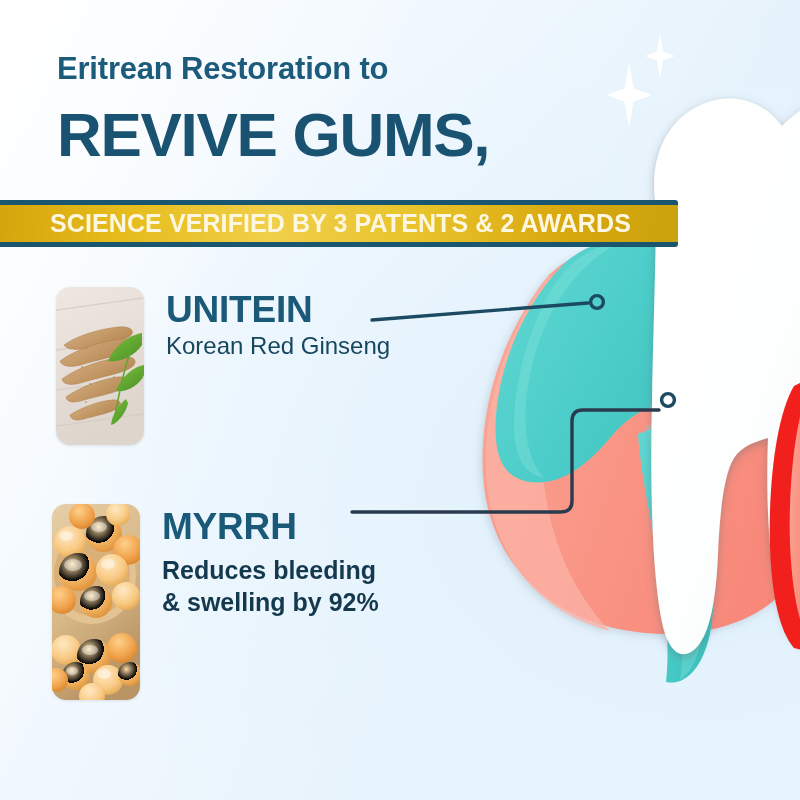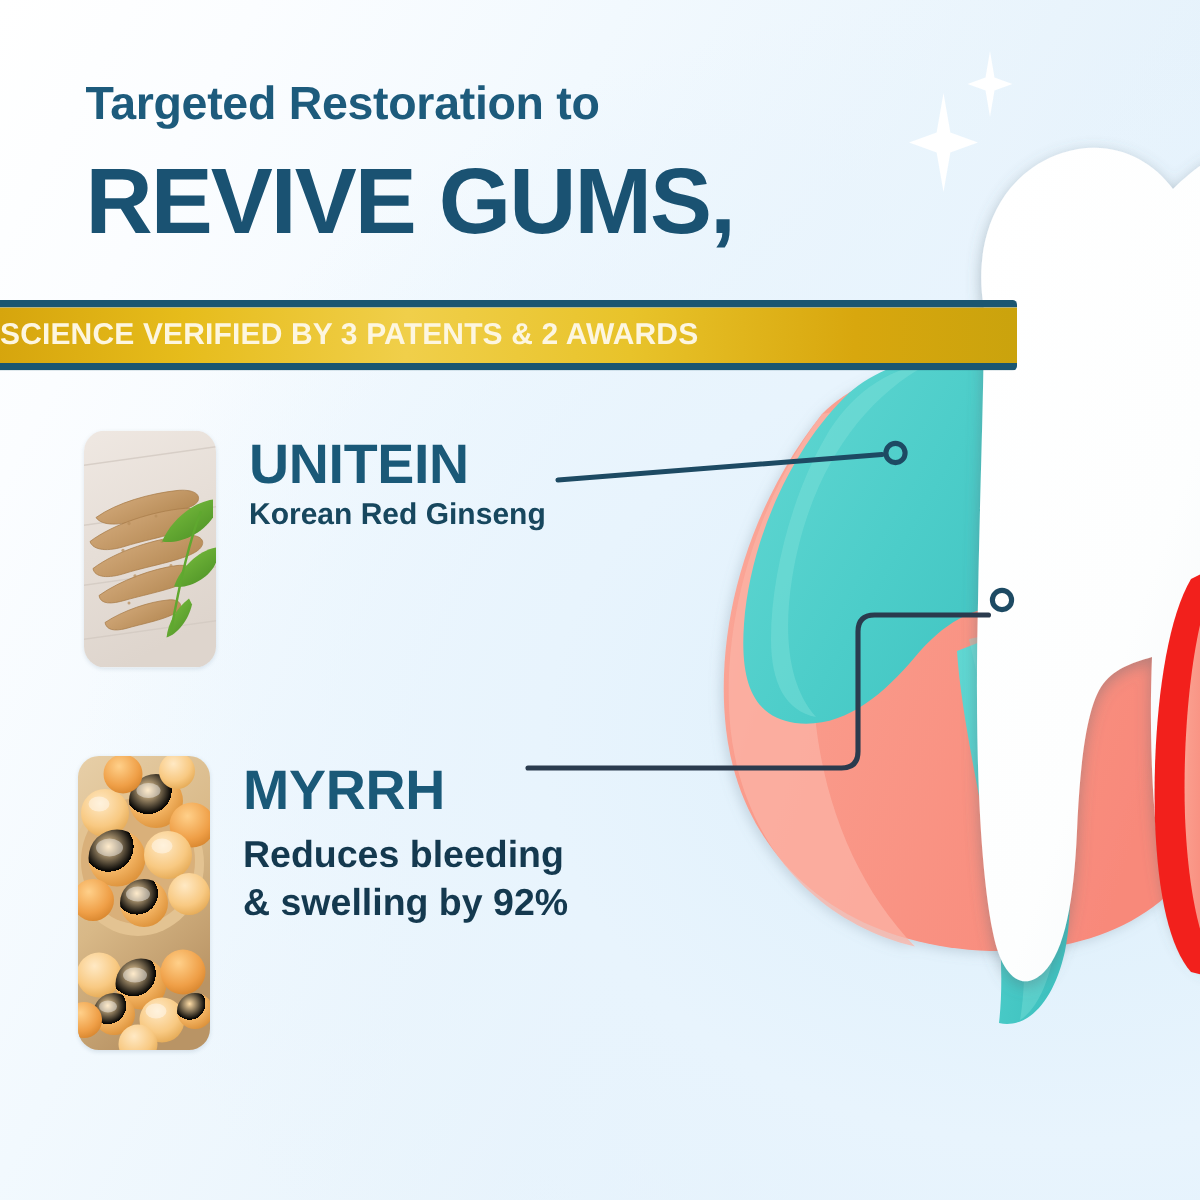--- a/index.html
+++ b/index.html
@@ -88,21 +88,22 @@
     background: linear-gradient(92deg, #d6a50d 0%, #e6bc1b 18%, #f0cf4a 40%, #e8c32a 62%, #d8a70e 84%, #caa30d 100%);
     border-top: 5px solid #1b5671;
     border-bottom: 5px solid #1b5671;
     box-sizing: border-box;
     display: flex;
     align-items: center;
     border-top-right-radius: 3px;
     border-bottom-right-radius: 3px;
   }
   #banner .banner-text {
-    font-size: 20px;
+    padding-left: 50px;
+    font-size: 25px;
     font-weight: 800;
     letter-spacing: 0.1px;
     color: #fdf6e0;
     white-space: nowrap;
   }
 
   
   .ingredient {
     position: absolute;
     display: flex;
@@ -135,22 +136,22 @@
   .ing-claim {
     margin-top: 9px;
     font-size: 25px;
     font-weight: 800;
     color: #14394f;
     line-height: 1.28;
     white-space: nowrap;
   }
   .ing-source {
     margin-top: 3px;
-    font-size: 20px;
-    font-weight: 700;
+    font-size: 24px;
+    font-weight: 400;
     color: #17475e;
     line-height: 1.28;
     white-space: nowrap;
   }
 
   
   #leaders {
     position: absolute;
     left: 0; top: 0;
     width: 800px; height: 800px;
@@ -261,21 +262,21 @@
                  C 302 512, 310 546, 324 562
                  L 340 566 L 340 292 Z"></path>
         <path fill="url(#gSalmon)" d="M 340 300
                  C 326 328, 318 396, 320 458
                  C 322 508, 330 542, 340 558 Z"></path>
       </g>
     </svg>
   </div>
 
   <div class="head-wrap">
-    <div class="kicker">Targeted Restoration to</div>
+    <div class="kicker">Eritrean Restoration to</div>
     <div class="headline">REVIVE GUMS,</div>
   </div>
 
   <div id="banner">
     <div class="banner-text">SCIENCE VERIFIED BY 3 PATENTS &amp; 2 AWARDS</div>
   </div>
 
   <svg id="leaders" viewBox="0 0 800 800">
 
     <path d="M 372 320 L 588 303" fill="none" stroke="#1d4a63" stroke-width="3.4" stroke-linecap="round"></path>

